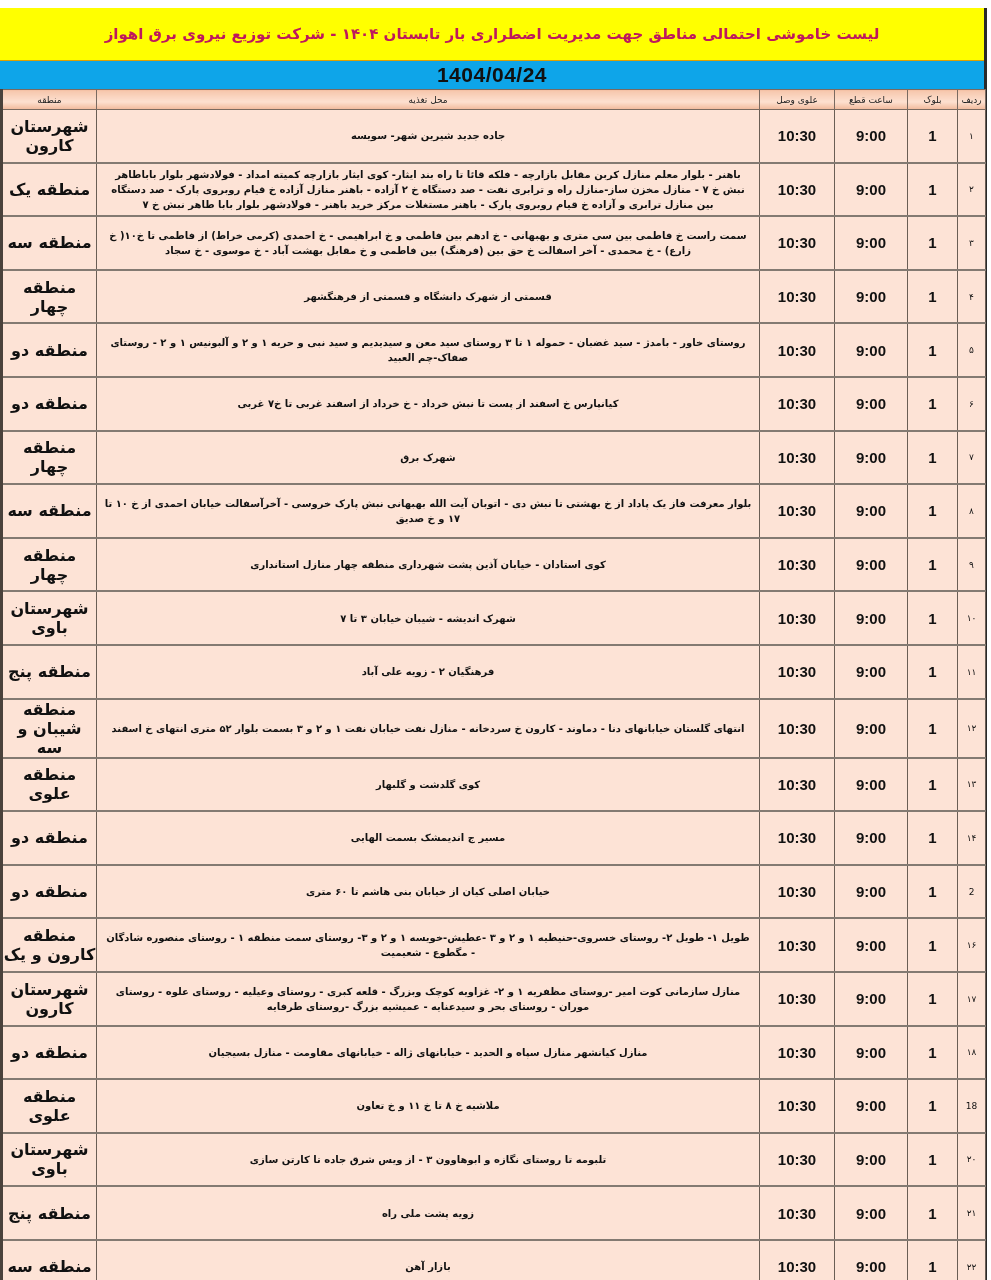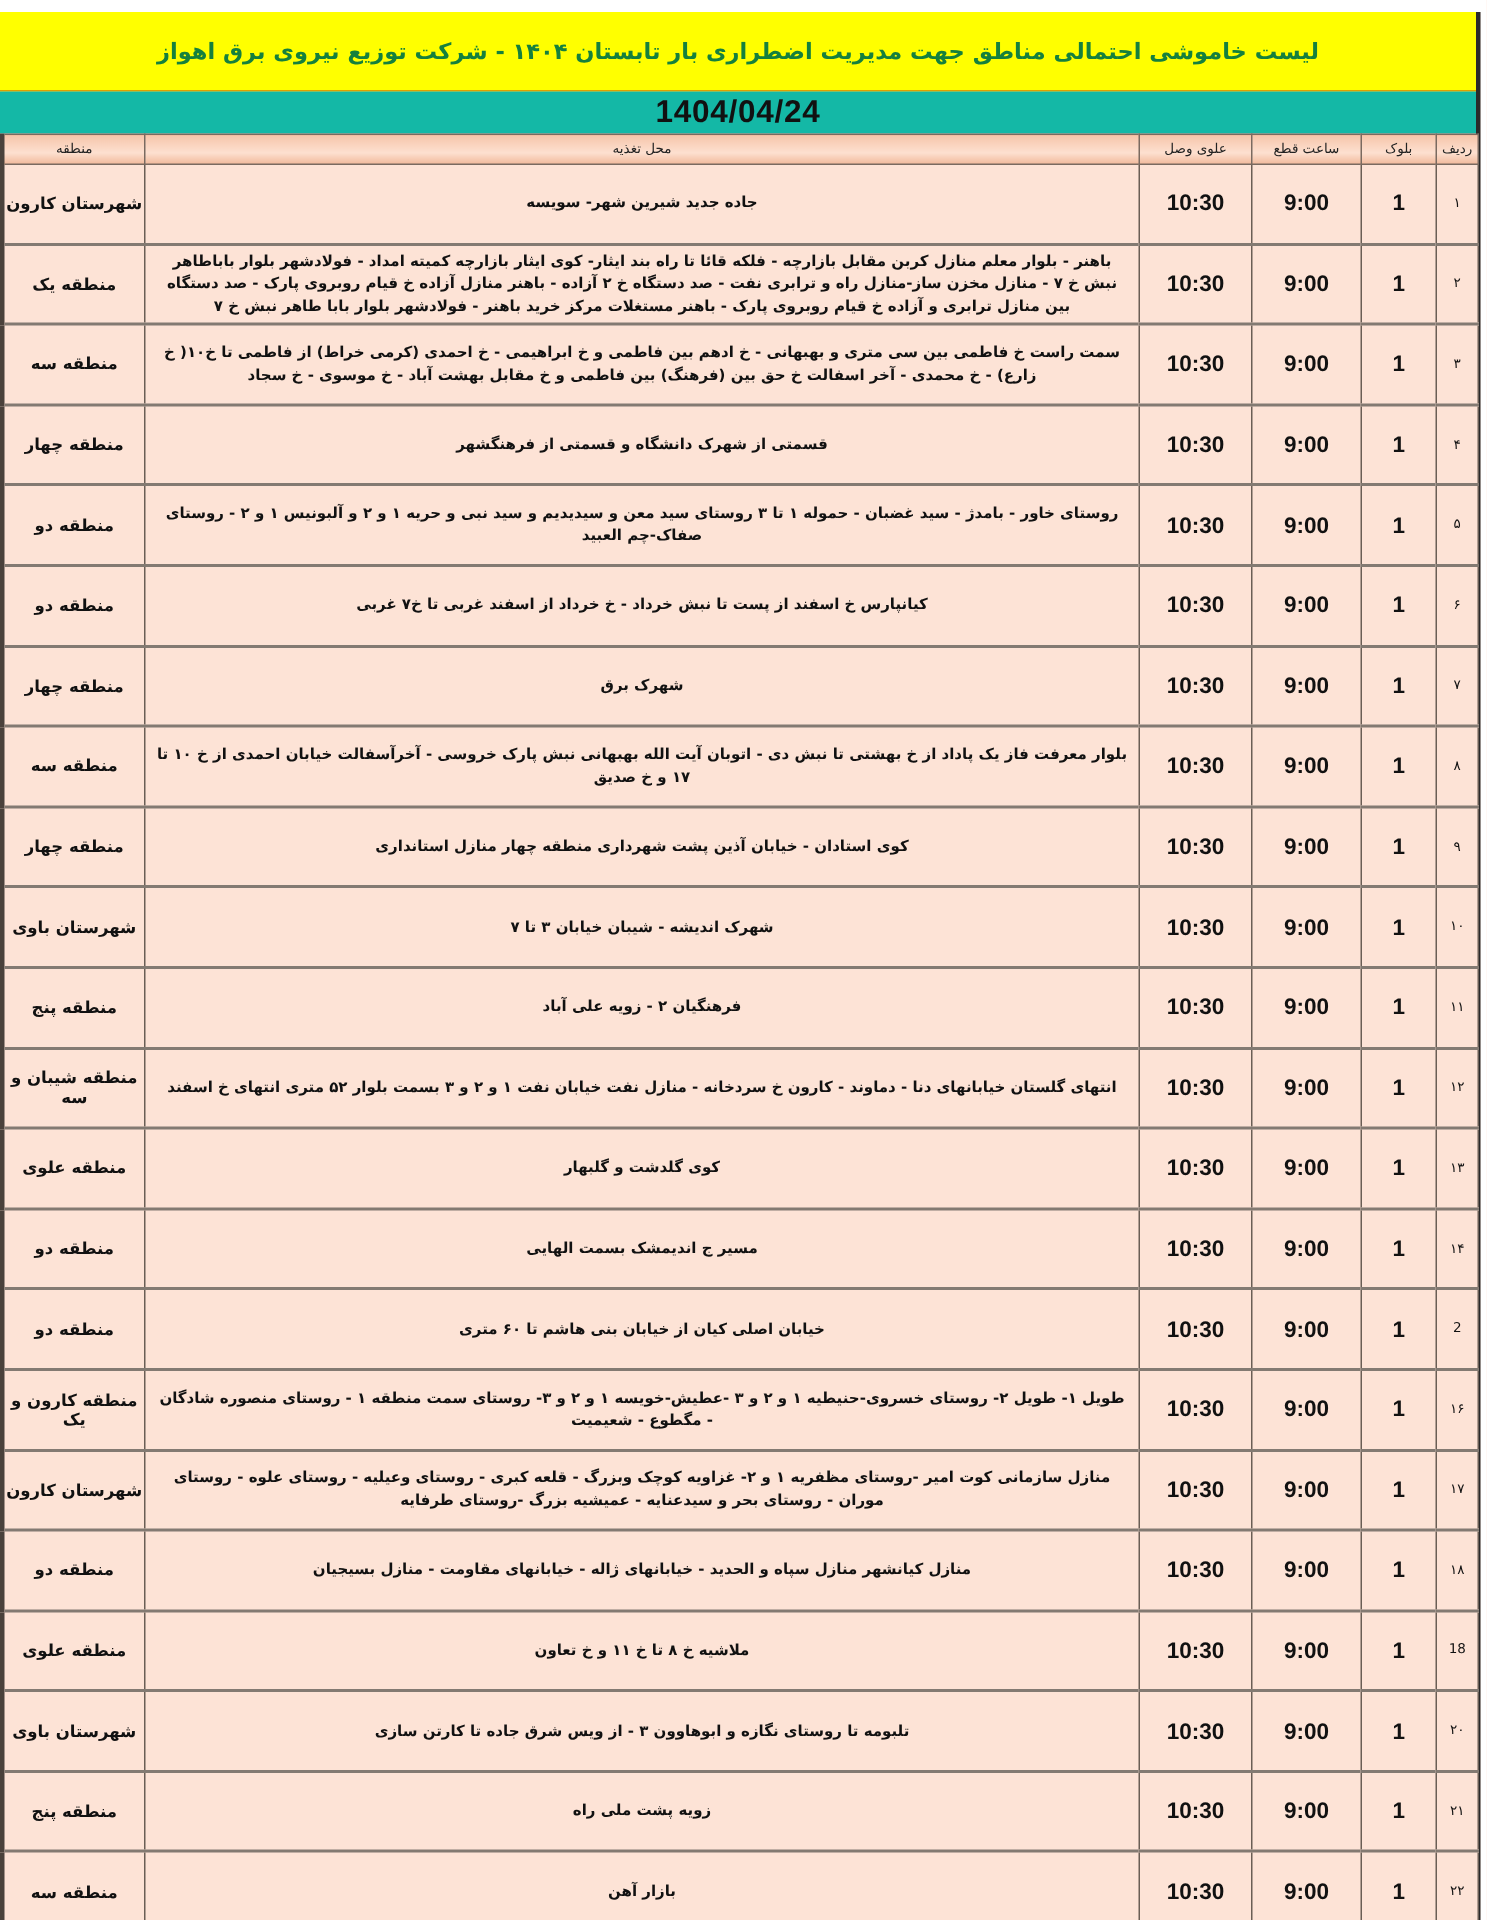--- a/index.html
+++ b/index.html
@@ -1,28 +1,28 @@
 <!DOCTYPE html>
 <html><head>
 <meta charset="utf-8">
 <style>
   html, body { margin: 0; padding: 0; background: #ffffff; }
   body { width: 991px; height: 1280px; position: relative; overflow: hidden; font-family: "DejaVu Sans", sans-serif; }
   .page { position: absolute; left: 0; top: 8px; width: 984px; border-right: 3px solid #2a2a2a; background: #fde3d6; }
   .banner { height: 52px; background: #ffff00; border-bottom: 1px solid #e0a000; display: flex; align-items: center; justify-content: center; direction: rtl; }
-  .banner span { font-family: "DejaVu Sans", sans-serif; font-weight: bold; font-size: 15px; color: #15803d; }
-  .dateband { height: 28px; background: #14b8a6; display: flex; align-items: center; justify-content: center; }
+  .banner span { font-family: "DejaVu Sans", sans-serif; font-weight: bold; font-size: 15px; color: #be185d; }
+  .dateband { height: 28px; background: #0ea5e9; display: flex; align-items: center; justify-content: center; }
   .dateband span { font-family: "Liberation Sans", sans-serif; font-weight: bold; font-size: 21px; color: #111; letter-spacing: 0.5px; }
   table { border-collapse: collapse; width: 984px; table-layout: fixed; direction: rtl; }
   th { height: 19px; font-size: 9px; font-weight: normal; color: #222; background: linear-gradient(to bottom, #f6c6ab, #fde0d0 60%, #f1b99b); border: 1px solid #7a6a60; padding: 0; margin-top: 20px; }
   td { height: 51.6px; border: 1px solid #6a5e55; border-bottom: 2px solid #837a72; background: #fde3d6; text-align: center; padding: 0; color: #111; }
   td.idx { font-size: 9px; }
   td.num { font-family: "Liberation Sans", sans-serif; font-weight: bold; font-size: 15px; }
   td.loc { font-size: 10px; font-weight: bold; line-height: 15px; padding: 0 6px; }
-  td.region { font-size: 11px; font-weight: bold; border-left: 3px solid #4a423c; }
+  td.region { font-size: 16px; font-weight: bold; border-left: 3px solid #4a423c; }
   th.region-h { border-left: 3px solid #4a423c; }
 </style>
 </head>
 <body>
 
 <div class="page">
   <div class="banner">
     <span>لیست خاموشی احتمالی مناطق جهت مدیریت اضطراری بار تابستان ۱۴۰۴ - شرکت توزیع نیروی برق اهواز</span>
   </div>
   <div class="dateband">

